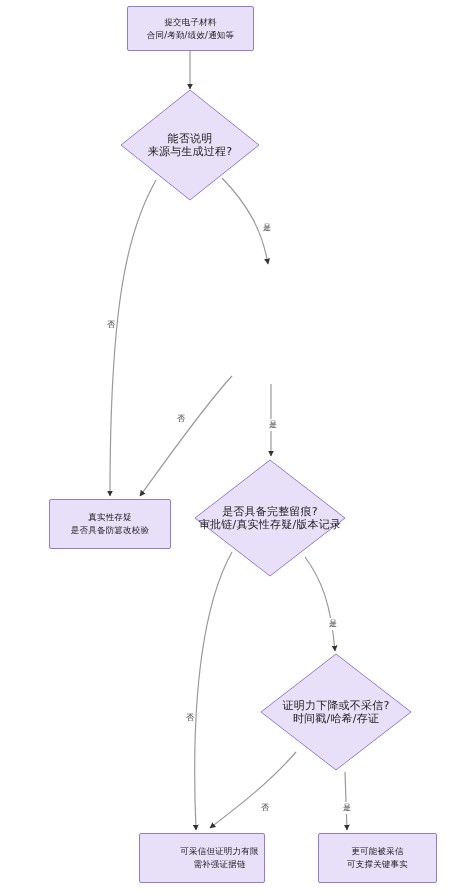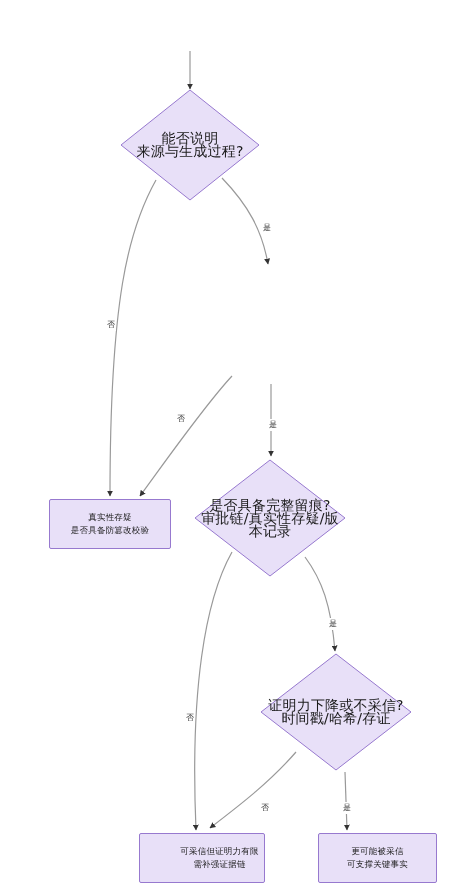--- a/index.html
+++ b/index.html
@@ -54,21 +54,21 @@
     top: 0; left: 0;
     width: 100%;
     height: 100%;
   }
   .diamond-text {
     position: absolute;
     top: 50%;
     left: 50%;
     transform: translate(-50%, -50%);
     text-align: center;
-    font-size: 14px;
+    font-size: 11px;
     line-height: 13px;
     color: #1a1a1a;
     white-space: pre-line;
     letter-spacing: 0.2px;
     width: 150px;
   }
   .edge-label {
     position: absolute;
     transform: translate(-50%, -50%);
     background: #ffffff;
@@ -103,20 +103,24 @@
 
     <path d="M 305 557 C 322 580, 331 605, 335 651" stroke="#999999" stroke-width="1.2" fill="none" marker-end="url(#arrow)"></path>
 
     <path d="M 232 552 C 205 600, 190 690, 196 830" stroke="#999999" stroke-width="1.2" fill="none" marker-end="url(#arrow)"></path>
 
     <path d="M 296 752 C 270 782, 240 805, 210 828" stroke="#999999" stroke-width="1.2" fill="none" marker-end="url(#arrow)"></path>
 
     <path d="M 345 772 L 347 830" stroke="#999999" stroke-width="1.2" fill="none" marker-end="url(#arrow)"></path>
   </svg>
 
+  <div class="node node-rect" style="left:127px; top:6px; width:127px; height:45px;">
+    <div class="node-label">提交电子材料
+合同/考勤/绩效/通知等</div>
+  </div>
 
   <div class="diamond-wrap" style="left:120px; top:89px; width:140px; height:112px;">
     <svg class="diamond-shape" viewBox="0 0 140 112">
       <polygon points="70,1 139,56 70,111 1,56" fill="#e8e0f8" stroke="#9779cf" stroke-width="1"></polygon>
     </svg>
     <div class="diamond-text">能否说明
 来源与生成过程?</div>
   </div>
 
 

